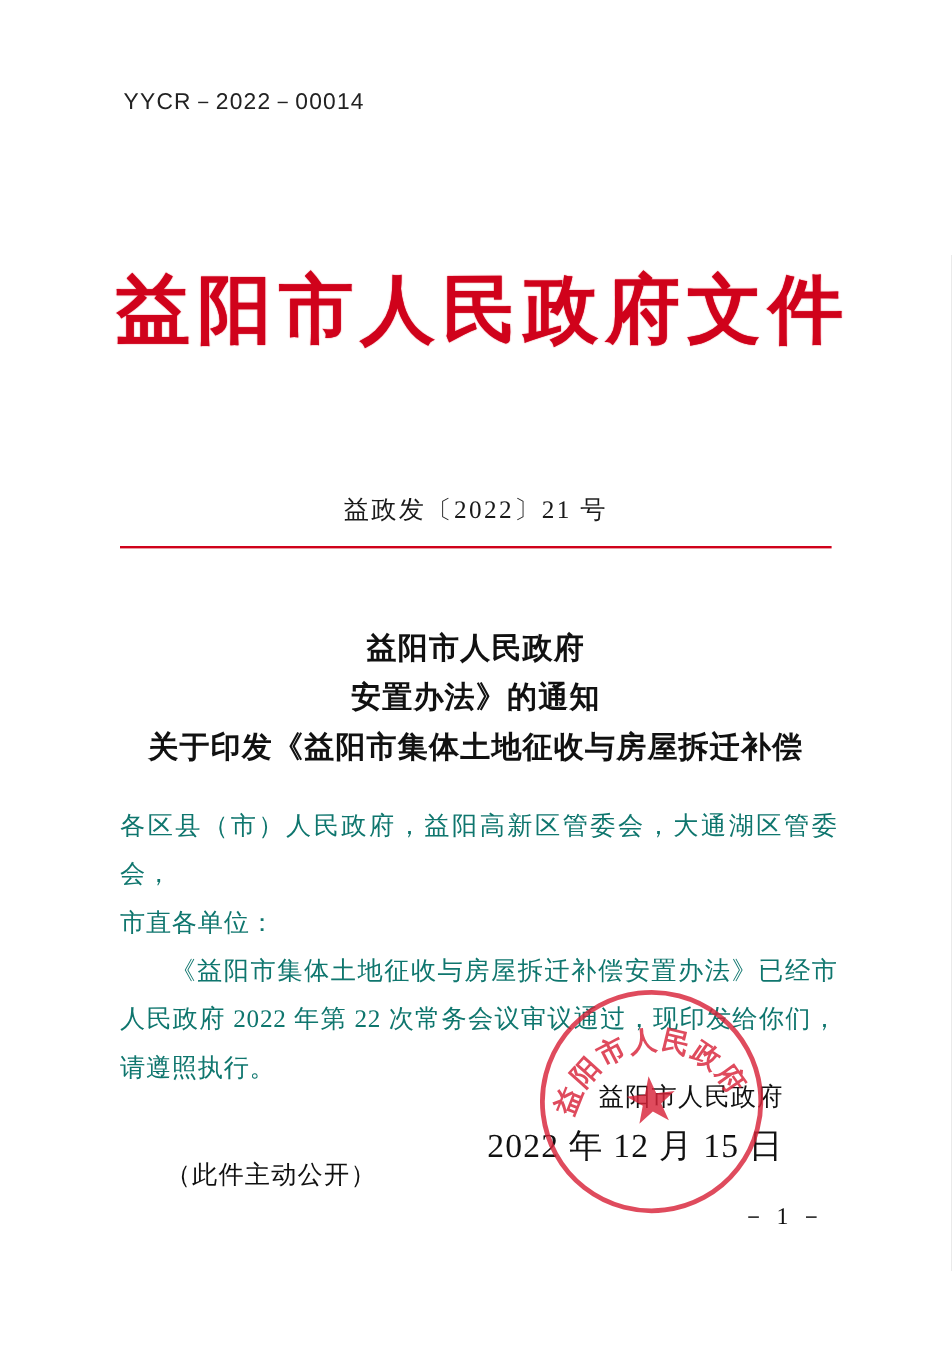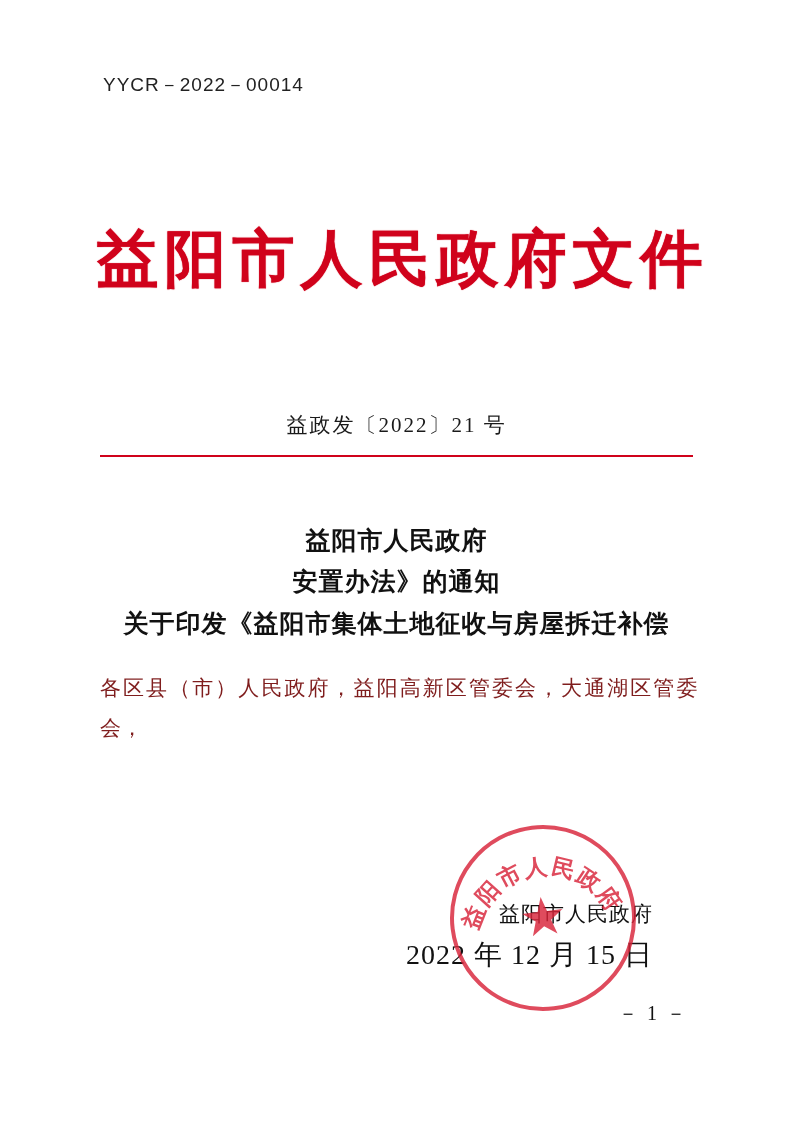--- a/index.html
+++ b/index.html
@@ -86,21 +86,21 @@
 
   
   .body-text {
     position: absolute;
     left: 100px;
     right: 95px;
     top: 668px;
     font-size: 21px;
     line-height: 1.92;
     letter-spacing: 0.6px;
-    color: #7f1d1d;
+    color: #0f766e;
     text-align: justify;
   }
   .body-text p {
     margin: 0;
   }
   .indent2 {
     text-indent: 2em;
   }
 
   
@@ -217,20 +217,22 @@
   <div class="red-rule"></div>
 
   <div class="doc-heading">
     <div>益阳市人民政府</div>
     <div>安置办法》的通知</div>
     <div>关于印发《益阳市集体土地征收与房屋拆迁补偿</div>
   </div>
 
   <div class="body-text">
     <p>各区县（市）人民政府，益阳高新区管委会，大通湖区管委会，</p>
+    <p>市直各单位：</p>
+    <p class="indent2">《益阳市集体土地征收与房屋拆迁补偿安置办法》已经市人民政府 2022 年第 22 次常务会议审议通过，现印发给你们，请遵照执行。</p>
   </div>
 
   <div class="sign-area">
     <div class="sign-org">益阳市人民政府</div>
     <div class="sign-date">2022 年 12 月 15 日</div>
   </div>
 
   <div class="seal">
     <div class="seal-inner"></div>
     <svg class="seal-arc" viewBox="0 0 178 178">
@@ -238,16 +240,17 @@
         <path id="arcpath" d="M 20,104 A 70,70 0 0 1 158,104" fill="none"></path>
       </defs>
       <text>
         <textPath href="#arcpath" startOffset="50%" text-anchor="middle">益阳市人民政府</textPath>
       </text>
     </svg>
     <div class="star">★</div>
     <div class="seal-bottom"></div>
   </div>
 
+  <div class="public-note">（此件主动公开）</div>
 
   <div class="page-number">－ 1 －</div>
 
 </div>
 
 </body></html>

